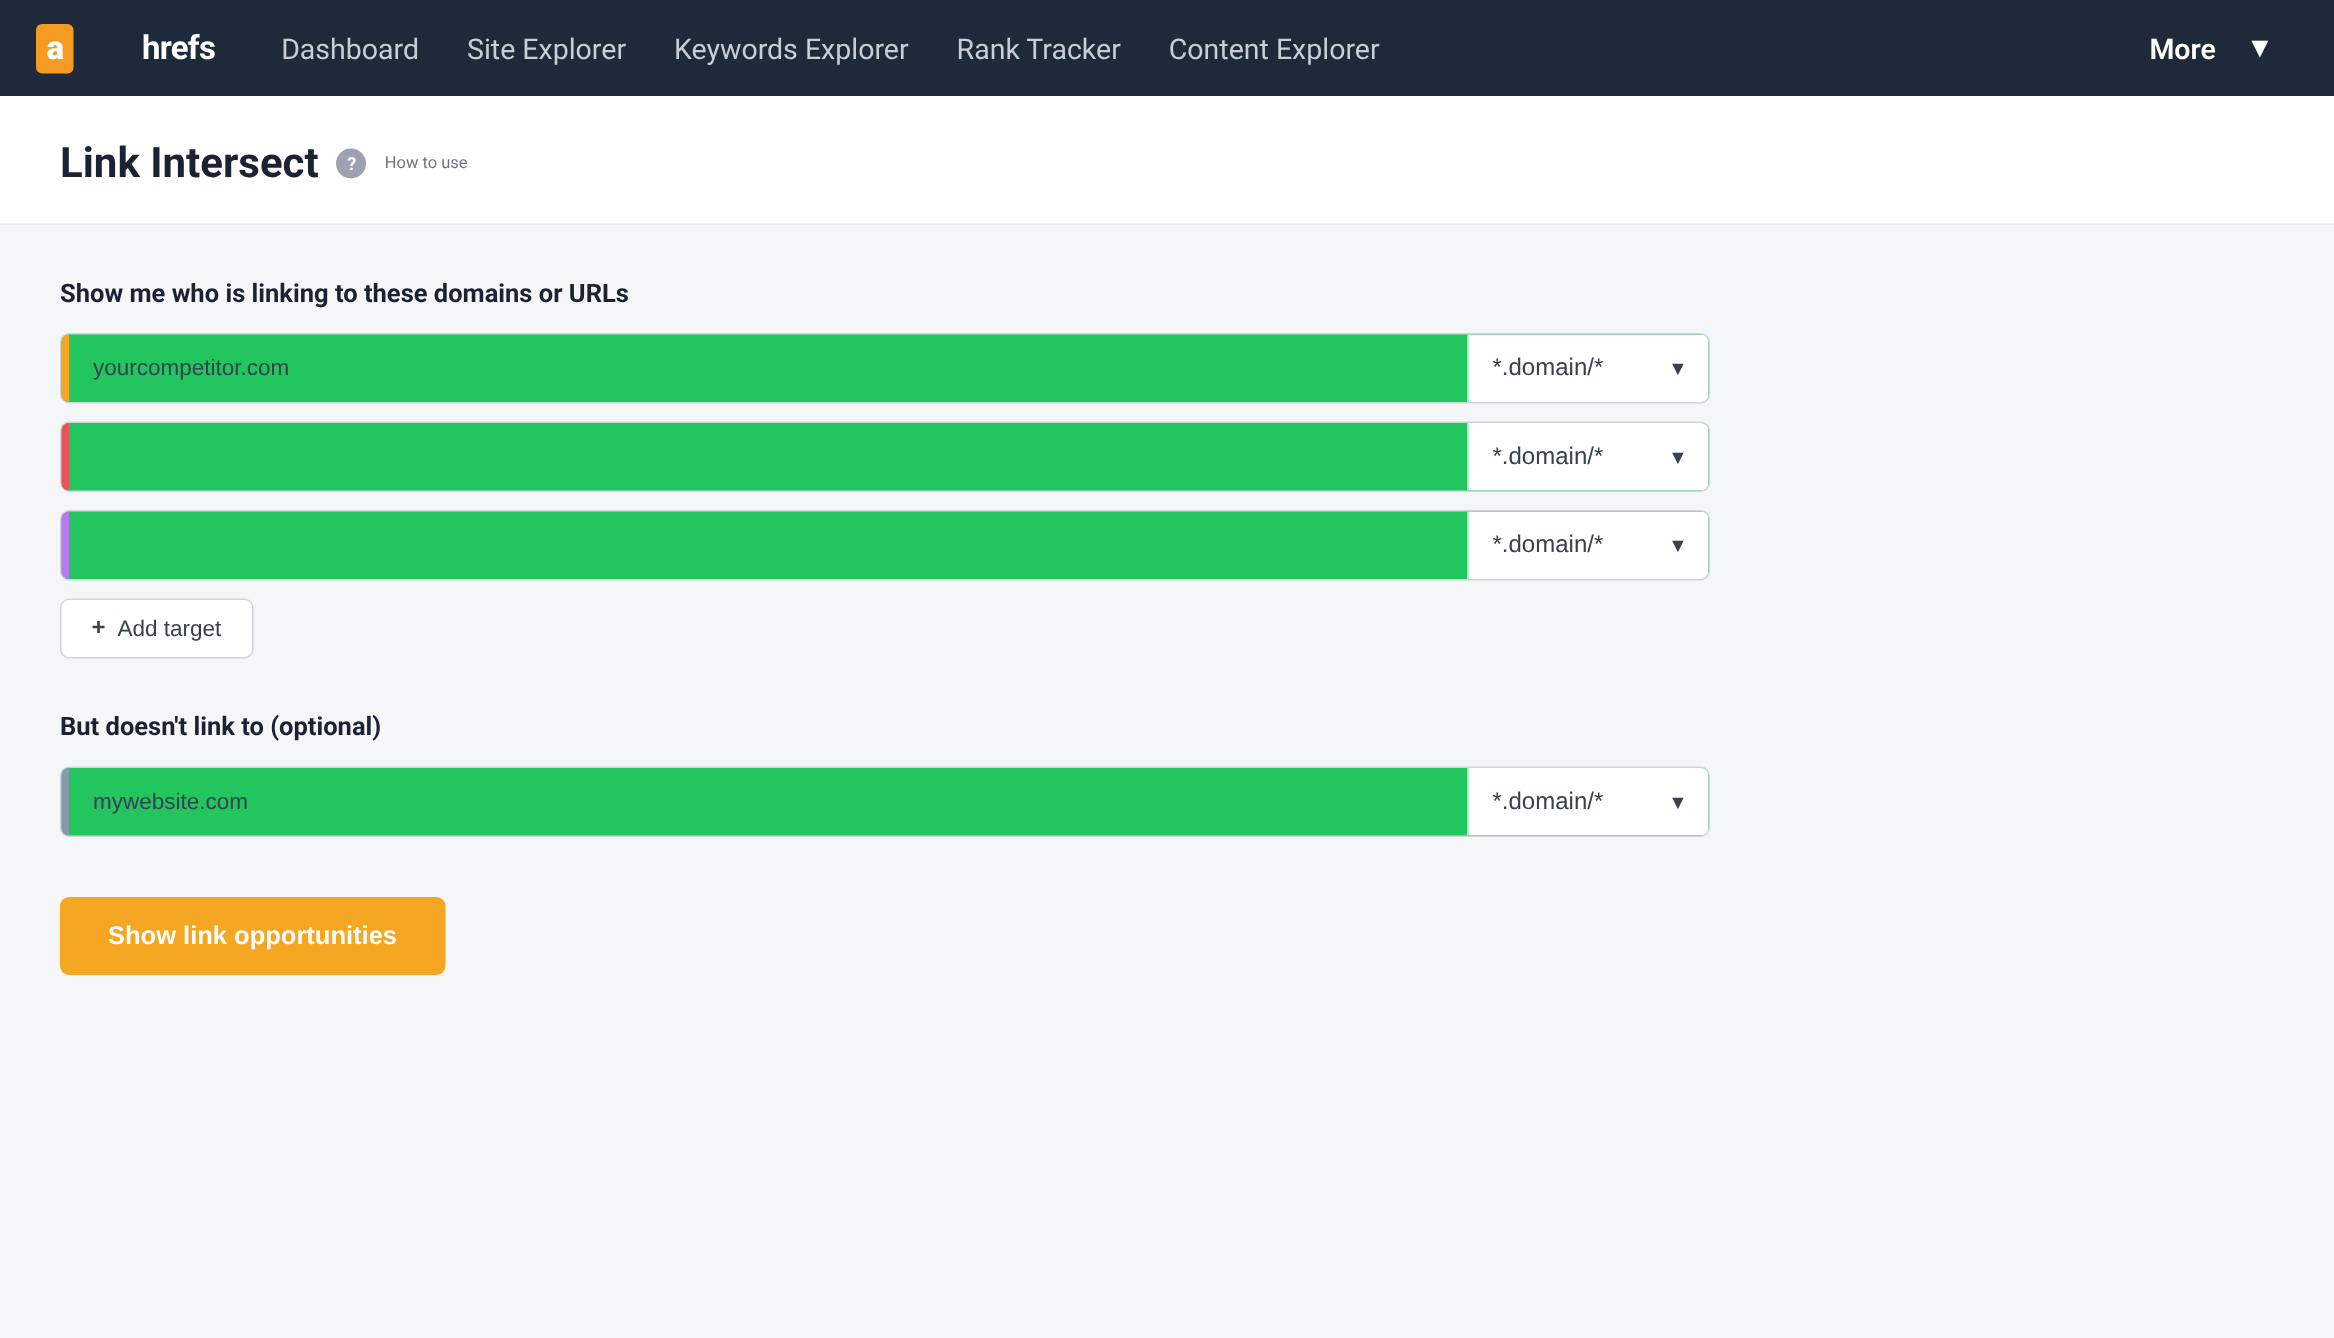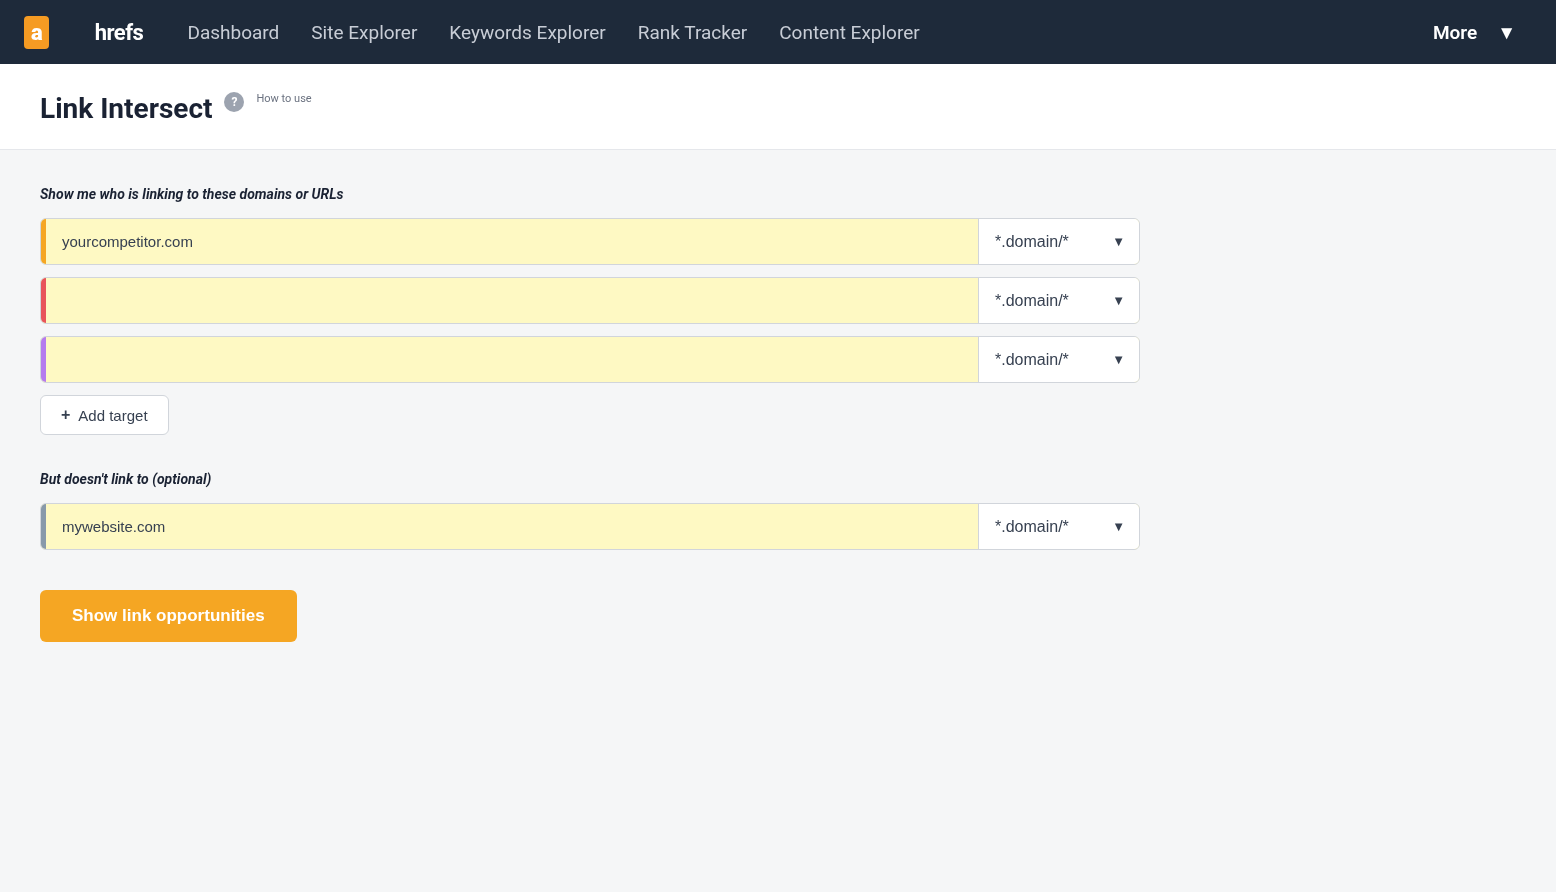--- a/index.html
+++ b/index.html
@@ -59,21 +59,21 @@
     .nav-spacer { flex: 1; }
 
     
     .page-header {
       background: #fff;
       padding: 28px 40px 24px 40px;
       border-bottom: 1px solid #e5e7eb;
     }
     .page-title-row {
       display: flex;
-      align-items: flex-start;
+      align-items: center;
       gap: 12px;
     }
     .page-title {
       font-size: 28px;
       font-weight: 700;
       color: #1a2233;
     }
     .help-icon {
       width: 20px;
       height: 20px;
@@ -95,35 +95,34 @@
       text-decoration: none;
     }
 
     
     .main-content {
       padding: 36px 40px;
       max-width: 1200px;
     }
 
     .section-label {
-      font-size: 14px;
+      font-size: 17px;
       font-weight: 700;
       color: #1a2233;
       margin-bottom: 16px;
-      font-style: italic;
     }
 
     
     .input-row {
       display: flex;
       align-items: stretch;
       margin-bottom: 12px;
       border: 1px solid #d1d5db;
       border-radius: 6px;
-      background: #fef9c3;
+      background: #22c55e;
       overflow: hidden;
       max-width: 1100px;
     }
     .input-accent {
       width: 5px;
       flex-shrink: 0;
     }
     .accent-yellow { background: #f5a623; }
     .accent-red    { background: #e8545a; }
     .accent-purple { background: #b57bee; }

